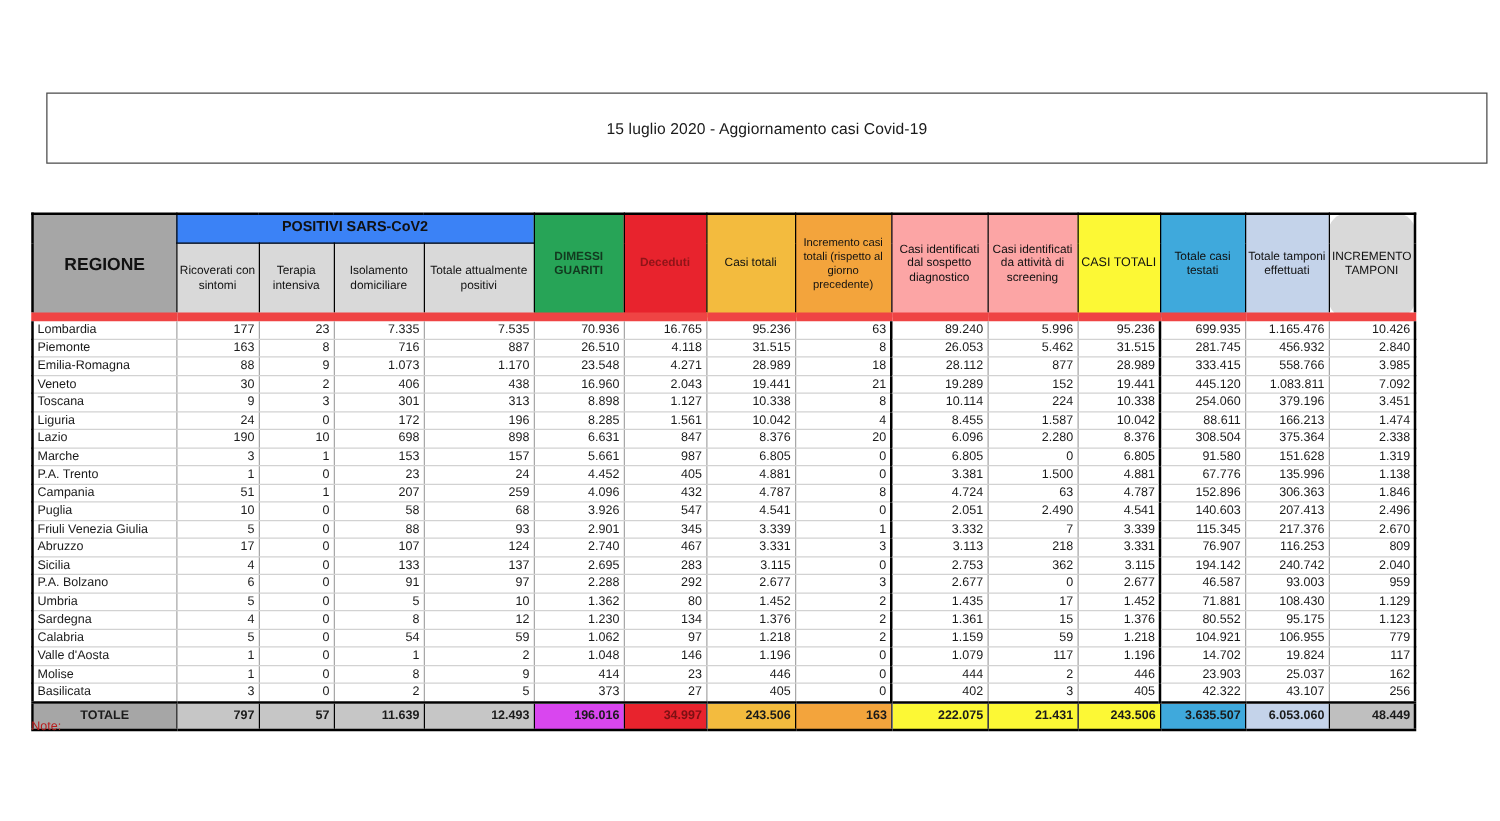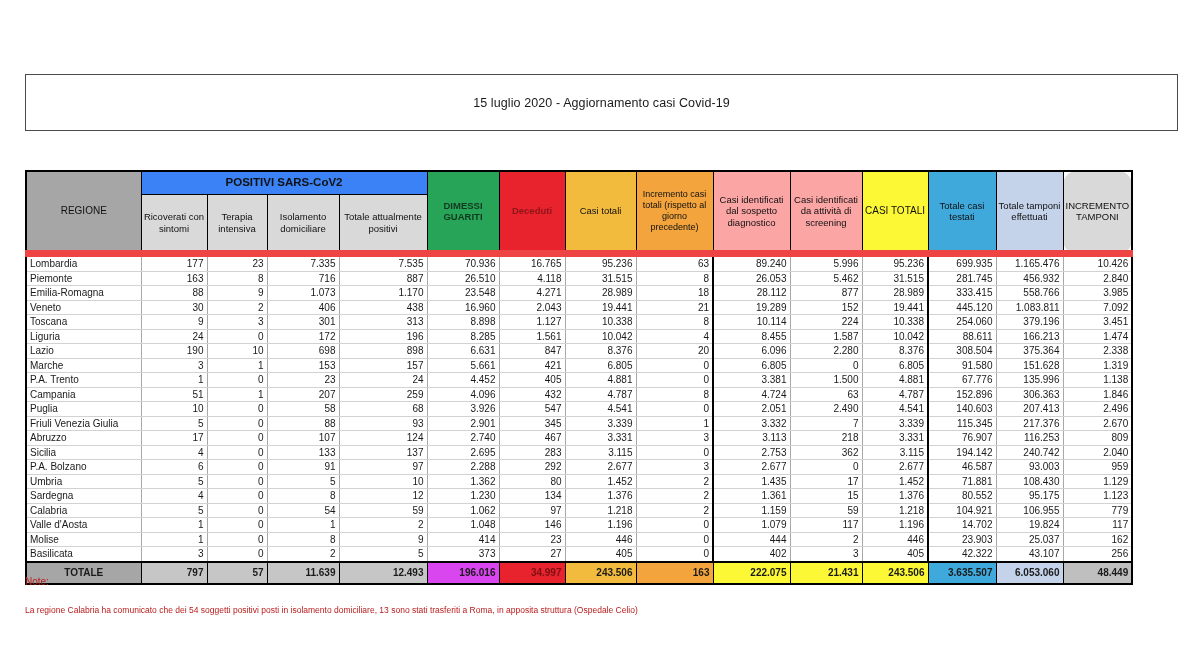--- a/index.html
+++ b/index.html
@@ -1,34 +1,34 @@
 <!DOCTYPE html>
 <html><head>
 <meta charset="utf-8">
 <style>
   html,body{margin:0;padding:0;}
   body{
     width:1200px;height:657px;background:#ffffff;position:relative;
     font-family:"Liberation Sans", sans-serif;overflow:hidden;
   }
   .title-box{
-    position:absolute;left:25px;top:74px;width:1151px;height:55px;
+    position:absolute;left:37px;top:74px;width:1151px;height:55px;
     border:1px solid #4a4a4a;display:flex;flex-direction:row;
     justify-content:space-evenly;align-items:center;background:#fff;
   }
   .title-line{font-size:12.5px;color:#1a1a1a;letter-spacing:0.1px;}
 
   .table-wrap{position:absolute;left:25px;top:170px;}
   table{border-collapse:collapse;table-layout:fixed;border:2px solid #000;}
   th{
     font-weight:normal;font-size:9.5px;line-height:1.2;text-align:center;
     border:1px solid #000;padding:1px 2px;vertical-align:middle;color:#111;
   }
   th.group{font-size:11.5px;font-weight:bold;height:20px;background:#3b82f6;}
-  th.regione{font-size:10px;font-weight:normal;background:#a6a6a6;}
+  th.regione{font-size:14px;font-weight:bold;background:#a6a6a6;}
   tr.h2 th{height:53px;background:#d9d9d9;}
   th.dimessi{background:#27a457;color:#12391f;font-weight:bold;}
   th.deceduti{background:#e8232d;color:#8f1418;font-weight:bold;}
   th.casitot{background:#f3bb3e;}
   th.incrcasi{background:#f3a43c;font-size:9px;}
   th.yellow{background:#fca5a5;}
   th.casitot2{background:#fcf835;font-size:10px;}
   th.testati{background:#3fa9dc;}
   th.tamponi{background:#c4d3ea;}
   th.incrtamp{background:#d9d9d9;font-size:9.5px;border-radius:14px;}
@@ -231,21 +231,21 @@
           <td class="c13">375.364</td>
           <td class="c14">2.338</td>
         </tr>
         <tr>
           <td class="c0 region">Marche</td>
           <td class="c1">3</td>
           <td class="c2">1</td>
           <td class="c3">153</td>
           <td class="c4">157</td>
           <td class="c5">5.661</td>
-          <td class="c6">421</td>
+          <td class="c6">987</td>
           <td class="c7">6.805</td>
           <td class="c8 thick-r">0</td>
           <td class="c9">6.805</td>
           <td class="c10">0</td>
           <td class="c11 thick-r">6.805</td>
           <td class="c12">91.580</td>
           <td class="c13">151.628</td>
           <td class="c14">1.319</td>
         </tr>
         <tr>
@@ -485,14 +485,13 @@
           <td class="c12">3.635.507</td>
           <td class="c13">6.053.060</td>
           <td class="c14">48.449</td>
         </tr>
       </tbody>
   </table>
 </div>
 
 <div class="notes">
   <div class="notes-title">Note:</div>
-  <div class="note-line">La regione Calabria ha comunicato che dei 54 soggetti positivi posti in isolamento domiciliare, 13 sono stati trasferiti a Roma, in apposita struttura (Ospedale Celio)</div>
 </div>
 
 </body></html>

